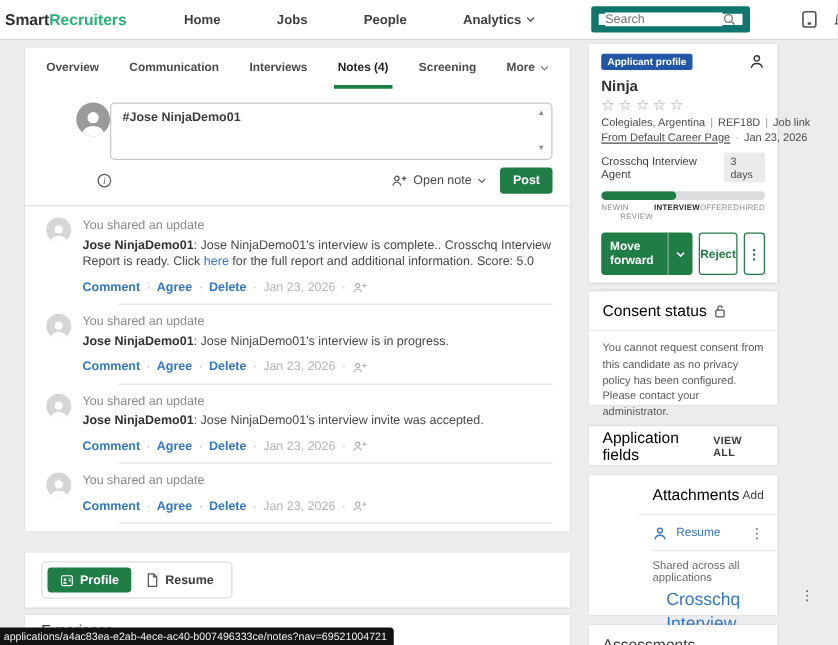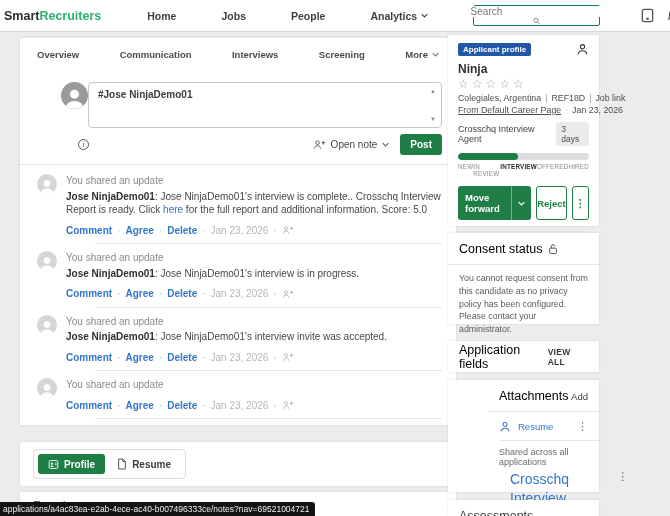--- a/index.html
+++ b/index.html
@@ -6,22 +6,22 @@
   html,body { width:670px; height:516px; overflow:hidden; }
   body { background:#ececec; font-family:"Liberation Sans", sans-serif; color:#3c3c3c; position:relative; }
   svg { display:block; }
 
   
   #navbar { position:absolute; top:0; left:0; width:670px; height:32px; background:#fff;
             border-bottom:1px solid #d7d7d7; display:flex; align-items:center; padding:0 4px; z-index:5;gap:28px; }
   .logo { font-size:12.5px; font-weight:bold; margin-right:18px; white-space:nowrap; }
   .logo .lp1 { color:#2d2d2d; } .logo .lp2 { color:#29b274; }
   .nav-item { font-size:10.5px; font-weight:bold; color:#3f3f3f; margin-right:17px; display:flex; align-items:center; gap:4px; cursor:pointer; }
-  .searchbox { margin-left:auto; width:127px; height:21px; border:1px solid #0f766e; border-radius:2px;
-               display:flex; align-items:center; padding:0 5px; background:#fff;flex-direction:column; }
+  .searchbox { margin-left:auto; width:127px; height:21px; border:6px solid #0f766e; border-radius:2px;
+               display:flex; align-items:center; padding:0 5px; background:#fff; }
   .searchbox input { border:none; outline:none; flex:1; font-size:10px; font-family:inherit; color:#444; min-width:0; }
   .nav-icons { display:flex; align-items:center; gap:11px; margin-left:12px; }
   .bell-wrap { position:relative; }
   .badge-red { position:absolute; top:-4px; right:-5px; background:#d9342b; color:#fff; font-size:6.5px; font-weight:bold;
                width:9px; height:9px; border-radius:50%; display:flex; align-items:center; justify-content:center; }
   .plus-glyph { font-size:15px; color:#555; line-height:1; }
   .avatar { border-radius:50%; background:#909090; overflow:hidden; position:relative; }
   .avatar svg { position:absolute; bottom:-2px; left:0; }
   .av22 { width:22px; height:22px; }
 
@@ -68,21 +68,21 @@
   .btn-profile { display:flex; align-items:center; gap:5px; background:#1e7e45; color:#fff; font-size:10px; font-weight:bold;
                  padding:4px 10px; border-radius:3px; cursor:pointer; }
   .btn-resume { display:flex; align-items:center; gap:5px; background:#fff; color:#3c3c3c; font-size:10px; font-weight:bold;
                 padding:4px 10px; border-radius:3px; cursor:pointer; }
   #experience-card { position:absolute; left:20px; top:492px; width:436px; height:24px; background:#fff;
                      box-shadow:0 0 2px rgba(0,0,0,.12); padding:7px 0 0 13px; font-size:11.5px; color:#3a3a3a; }
   #statusbar { position:absolute; left:0; top:502px; height:14px; background:#131313; color:#efefef; font-size:8.5px;
                display:flex; align-items:center; padding:0 5px 0 3px; z-index:6; border-top-right-radius:3px; white-space:nowrap; }
 
   
-  .side-card { position:absolute; left:448px; width:151px; background:#fff; box-shadow:0 0 2px rgba(0,0,0,.12); }
+  .side-card { position:absolute; left:471px; width:151px; background:#fff; box-shadow:0 0 2px rgba(0,0,0,.12); }
   #profile-card { top:35px; height:191px; padding:8px 10px 0; }
   .pc-top { display:flex; justify-content:space-between; align-items:flex-start; }
   .ap-badge { background:#2257a8; color:#fff; font-size:8px; font-weight:bold; padding:2px 5px; border-radius:2px; }
   .cand-name { font-size:12px; font-weight:bold; color:#2f2f2f; margin-top:6px; }
   .stars { font-size:12px; color:#a3a3a3; letter-spacing:3px; margin:1px 0 2px; cursor:pointer; }
   .meta-line { font-size:8.8px; color:#4d4d4d; display:flex; align-items:center; gap:4px; margin-top:2px; flex-wrap:nowrap; white-space:nowrap; }
   .meta-sep { color:#9a9a9a; }
   .src-link { text-decoration:underline; cursor:pointer; }
   .agent-row { display:flex; align-items:center; gap:6px; margin-top:7px; font-size:9px; color:#3f3f3f; }
   .days-badge { background:#ebebeb; color:#4d4d4d; font-size:8.5px; padding:2px 5px; border-radius:2px; }
@@ -166,20 +166,21 @@
         </svg>
     </div>
   </div>
 </div>
 
 <div id="main-col">
   <div id="tabs">
     <div class="tab">Overview</div>
     <div class="tab">Communication</div>
     <div class="tab">Interviews</div>
+    <div class="tab active">Notes (4)</div>
     <div class="tab">Screening</div>
     <div class="tab">
       <span>More</span>
       <svg class="chev" viewBox="0 0 10 7">
           <polyline points="1,1.5 5,5.5 9,1.5" fill="none" stroke="#777" stroke-width="1.5"></polyline>
         </svg>
     </div>
   </div>
 
   <div id="composer">

